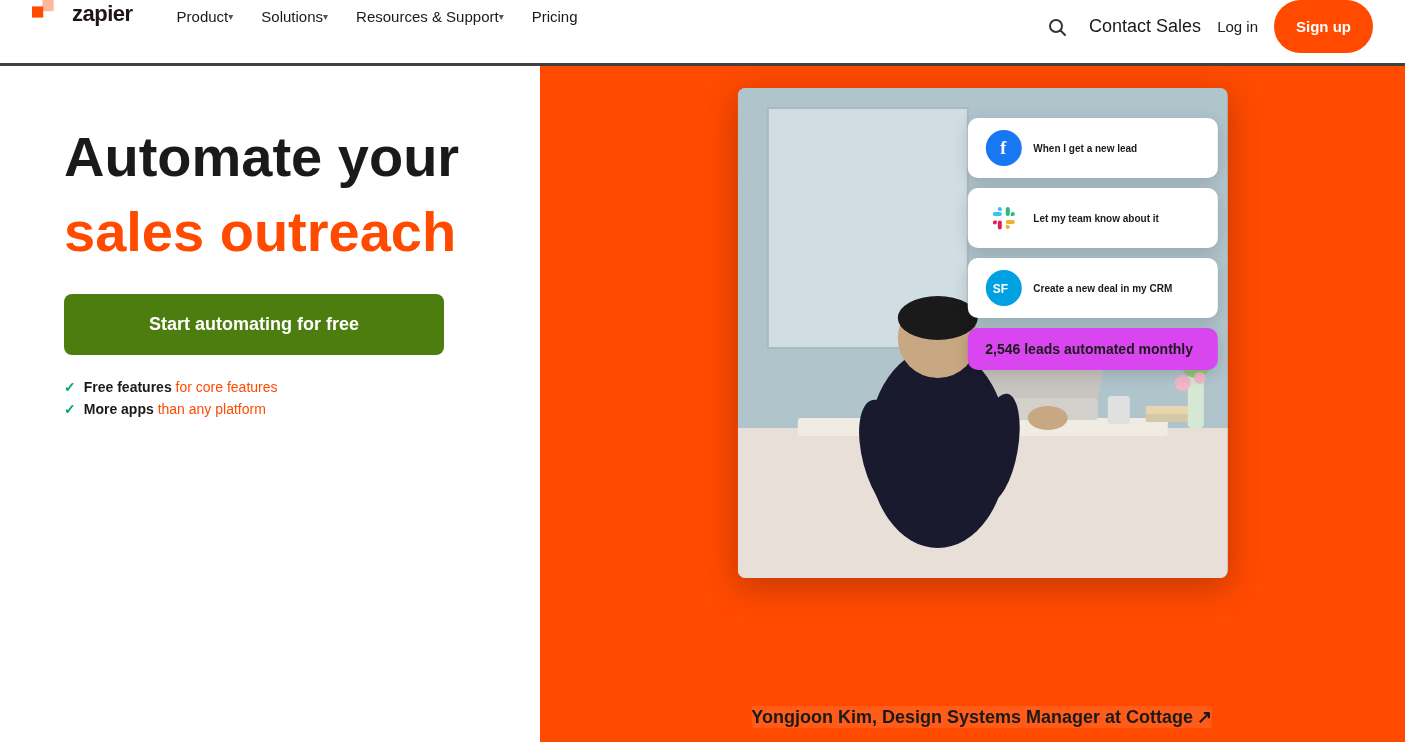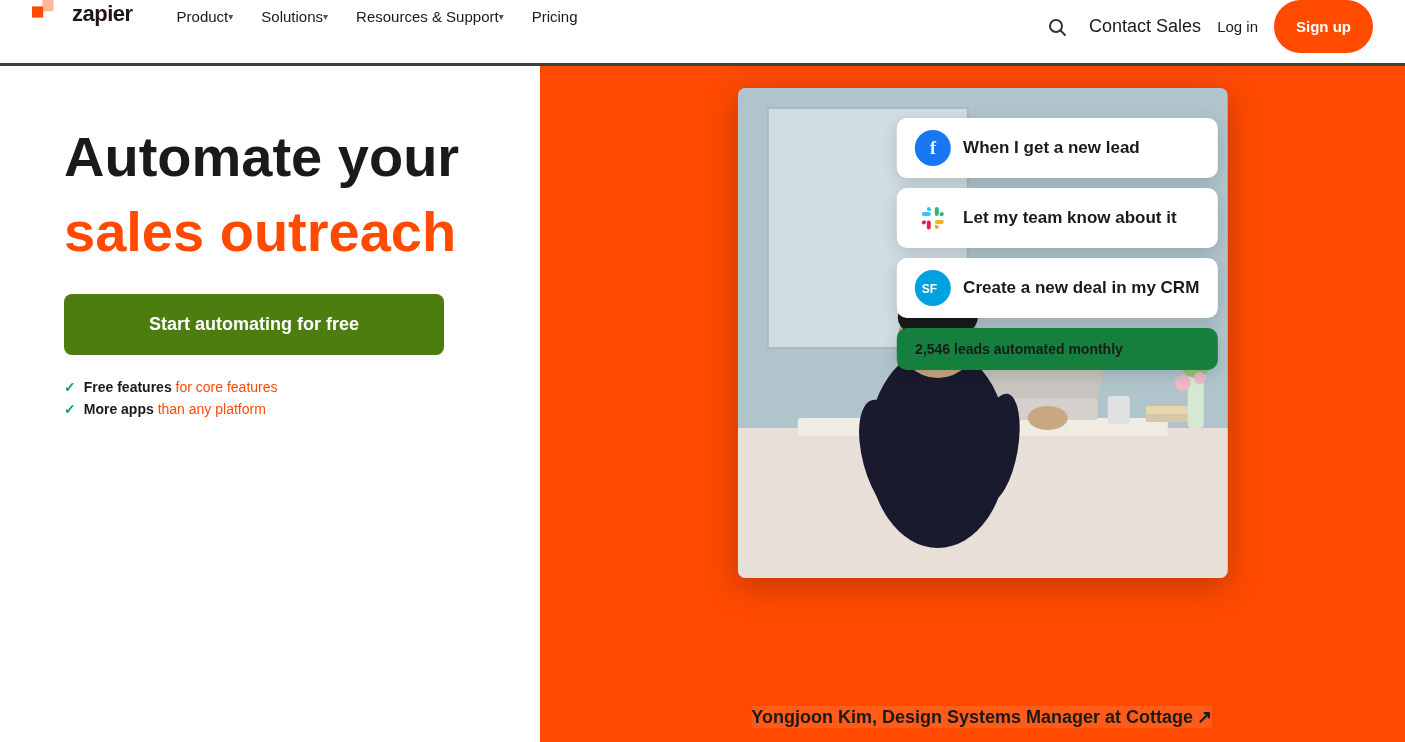--- a/index.html
+++ b/index.html
@@ -69,23 +69,23 @@
     .hero-image-bg {
       width: 100%; height: 100%;
       background: linear-gradient(160deg, #b8c5d0 0%, #8da0ae 30%, #9aafbb 60%, #a5b8c2 100%);
       position: relative;
     }
     .auto-card {
       background: #fff; border-radius: 10px; padding: 12px 18px;
       display: flex; align-items: center; gap: 12px;
       box-shadow: 0 4px 16px rgba(0,0,0,0.15); min-width: 250px;
     }
-    .auto-card-text { font-size: 17px; font-weight: 600; color: #1a1a1a; }
+    .auto-card-text { font-size: 10px; font-weight: 600; color: #1a1a1a; }
     .stats-card {
-      background: #15803d; border-radius: 10px; padding: 12px 18px;
+      background: #d946ef; border-radius: 10px; padding: 12px 18px;
       box-shadow: 0 4px 16px rgba(0,0,0,0.15);
     }
     .stats-text { font-size: 14px; font-weight: 600; color: #1a1a1a; }
 
     
     .fb-icon {
       width: 36px; height: 36px; border-radius: 50%;
       background: #1877f2; display: flex; align-items: center; justify-content: center;
       color: white; font-weight: 900; font-size: 18px; font-family: Georgia, serif;
     }

